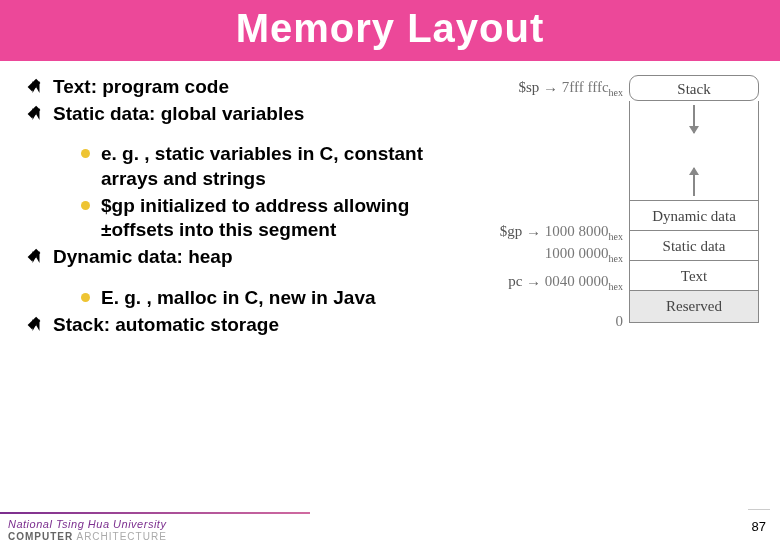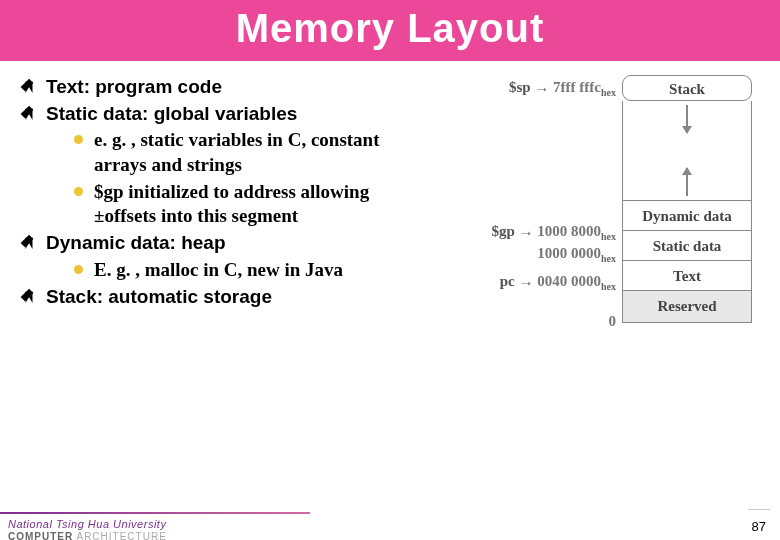--- a/index.html
+++ b/index.html
@@ -19,21 +19,21 @@
   }
   .title-bar h1 {
     font-family: "Comic Sans MS", "Comic Sans", cursive, sans-serif;
     font-weight: bold;
     font-size: 40px;
     color: #ffffff;
     letter-spacing: 1px;
   }
   .content {
     display: flex;
-    padding: 14px 10px 0 10px;
+    padding: 14px 10px 0 17px;
     gap: 8px;
   }
   .bullets {
     width: 410px;
     font-size: 19px;
     font-weight: bold;
     color: #000;
     line-height: 1.3;
   }
   ul.outer { list-style: none; padding-left: 6px; }
@@ -50,39 +50,38 @@
     border-right: 5px solid #000;
     transform: scaleX(0.7);
   }
   .diamond {
     position: absolute;
     left: 6px; top: 5px;
     width: 10px; height: 10px;
     background: #000;
     transform: rotate(45deg) scaleX(0.6) scaleY(1.2);
   }
-  ul.inner { list-style: none; padding-left: 26px; margin-top: 2px; font-family: Liberation Serif, serif; }
+  ul.inner { list-style: none; padding-left: 26px; margin-top: 16px; }
   ul.inner > li { position: relative; padding-left: 22px; margin-bottom: 2px; }
   ul.inner > li::before {
     content: "";
     position: absolute;
     left: 2px; top: 7px;
     width: 9px; height: 9px;
     border-radius: 50%;
     background: #eec433;
   }
   
   .diagram {
     position: relative;
     width: 330px;
     height: 310px;
     font-family: "Times New Roman", serif;
     font-size: 15px;
     color: #666;
-    font-weight: bold;
   }
   .boxcol {
     position: absolute;
     right: 6px;
     top: 0;
     width: 130px;
   }
   .box {
     border: 1px solid #888;
     text-align: center;

